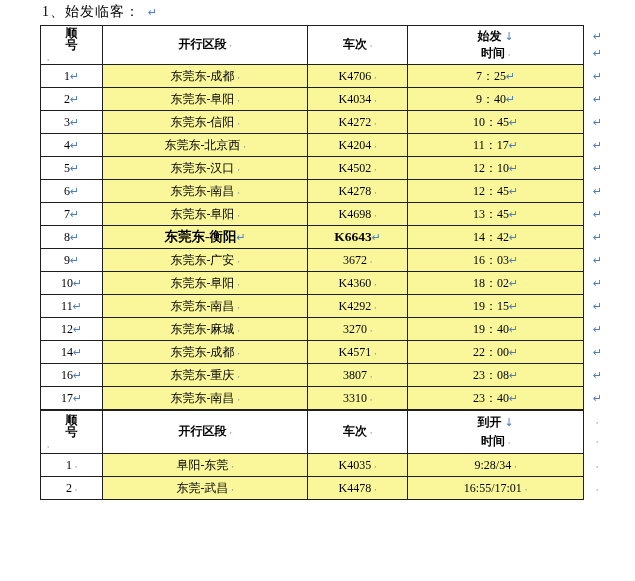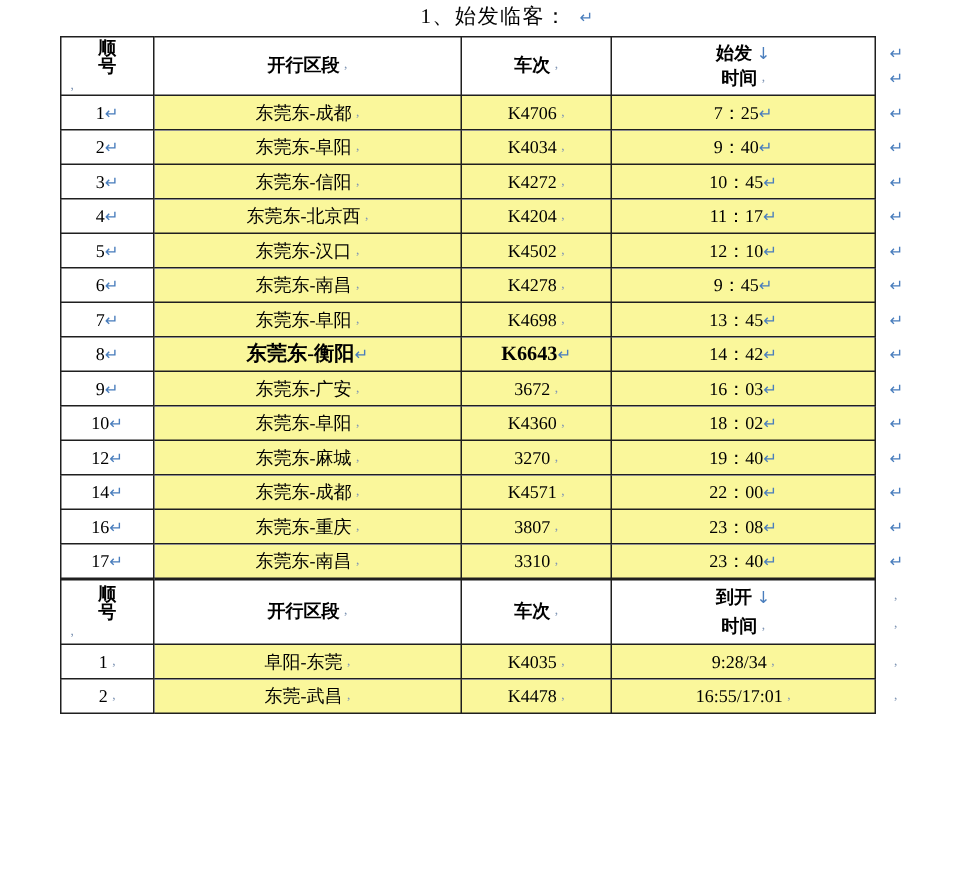--- a/index.html
+++ b/index.html
@@ -11,21 +11,21 @@
   }
   html,body{margin:0;padding:0;}
   body{
     width:635px;height:581px;background:#ffffff;overflow:hidden;
     font-family:"Liberation Serif","DejaVu Serif",serif;
     color:var(--text);
   }
   .page{padding:2px 0 0 40px;}
   .heading{
     font-size:14px;line-height:20px;margin:0 0 2px 2px;
-    letter-spacing:1px;white-space:nowrap;text-align:center;
+    letter-spacing:1px;white-space:nowrap;
   }
   .heading .rm{margin-left:8px;}
   table{border-collapse:collapse;table-layout:fixed;font-size:12px;}
   col.c1{width:62px;}  col.c2{width:205px;} col.c3{width:100px;}
   col.c4{width:176px;} col.c5{width:44px;}
   th,td{
     border:1px solid var(--border);
     padding:0;height:22px;text-align:center;vertical-align:middle;
     overflow:hidden;white-space:nowrap;
   }
@@ -124,21 +124,21 @@
     <td class="c-num"><span>5</span><span class="rm">↵</span></td>
     <td class="hl c-route"><span>东莞东-汉口</span><span class="cm">,</span></td>
     <td class="hl c-train"><span>K4502</span><span class="cm">,</span></td>
     <td class="hl c-time"><span>12：10</span><span class="rm">↵</span></td>
     <td class="c-edge"><span class="rm">↵</span></td>
   </tr>
         <tr>
     <td class="c-num"><span>6</span><span class="rm">↵</span></td>
     <td class="hl c-route"><span>东莞东-南昌</span><span class="cm">,</span></td>
     <td class="hl c-train"><span>K4278</span><span class="cm">,</span></td>
-    <td class="hl c-time"><span>9：45</span><span class="rm">↵</span></td>
+    <td class="hl c-time"><span>12：45</span><span class="rm">↵</span></td>
     <td class="c-edge"><span class="rm">↵</span></td>
   </tr>
         <tr>
     <td class="c-num"><span>7</span><span class="rm">↵</span></td>
     <td class="hl c-route"><span>东莞东-阜阳</span><span class="cm">,</span></td>
     <td class="hl c-train"><span>K4698</span><span class="cm">,</span></td>
     <td class="hl c-time"><span>13：45</span><span class="rm">↵</span></td>
     <td class="c-edge"><span class="rm">↵</span></td>
   </tr>
         <tr class="emph">
@@ -153,20 +153,27 @@
     <td class="hl c-route"><span>东莞东-广安</span><span class="cm">,</span></td>
     <td class="hl c-train"><span>3672</span><span class="cm">,</span></td>
     <td class="hl c-time"><span>16：03</span><span class="rm">↵</span></td>
     <td class="c-edge"><span class="rm">↵</span></td>
   </tr>
         <tr>
     <td class="c-num"><span>10</span><span class="rm">↵</span></td>
     <td class="hl c-route"><span>东莞东-阜阳</span><span class="cm">,</span></td>
     <td class="hl c-train"><span>K4360</span><span class="cm">,</span></td>
     <td class="hl c-time"><span>18：02</span><span class="rm">↵</span></td>
+    <td class="c-edge"><span class="rm">↵</span></td>
+  </tr>
+        <tr>
+    <td class="c-num"><span>11</span><span class="rm">↵</span></td>
+    <td class="hl c-route"><span>东莞东-南昌</span><span class="cm">,</span></td>
+    <td class="hl c-train"><span>K4292</span><span class="cm">,</span></td>
+    <td class="hl c-time"><span>19：15</span><span class="rm">↵</span></td>
     <td class="c-edge"><span class="rm">↵</span></td>
   </tr>
         <tr>
     <td class="c-num"><span>12</span><span class="rm">↵</span></td>
     <td class="hl c-route"><span>东莞东-麻城</span><span class="cm">,</span></td>
     <td class="hl c-train"><span>3270</span><span class="cm">,</span></td>
     <td class="hl c-time"><span>19：40</span><span class="rm">↵</span></td>
     <td class="c-edge"><span class="rm">↵</span></td>
   </tr>
         <tr>

